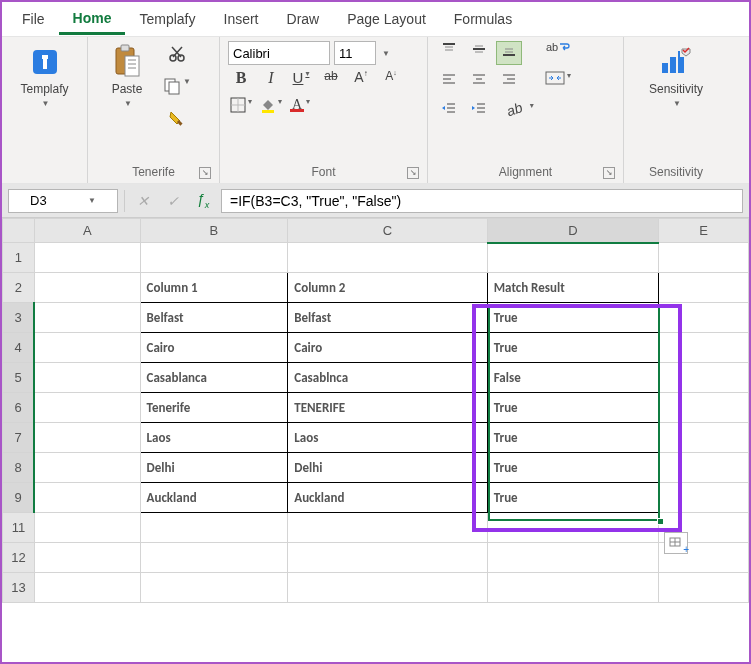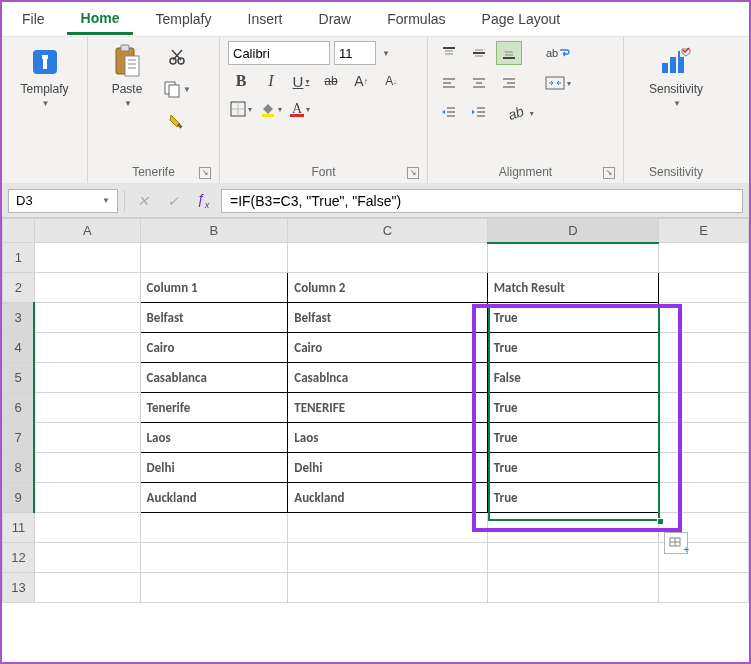--- a/index.html
+++ b/index.html
@@ -1,56 +1,56 @@
 <!DOCTYPE html>
 <html><head>
 <meta charset="utf-8">
 <style>
   * { box-sizing: border-box; margin: 0; padding: 0; font-family: "Segoe UI", Arial, sans-serif; }
   body { width: 751px; height: 664px; background: #fff; border: 2px solid #a855c7; overflow: hidden; }
 
   
-  .menubar { display: flex; align-items: center; height: 34px; padding: 0 6px; background: #fff; gap: 8px; }
+  .menubar { display: flex; align-items: center; height: 34px; padding: 0 6px; background: #fff; gap: 0; }
   .menu-item { padding: 6px 14px; font-size: 14px; color: #444; cursor: pointer; }
   .menu-item.active { color: #127b3f; border-bottom: 3px solid #127b3f; font-weight: 600; }
 
   
   .ribbon { display: flex; background: #f3f2f1; height: 148px; border-top: 1px solid #e5e5e5; border-bottom: 1px solid #e5e5e5; }
   .ribbon-group { display: flex; flex-direction: column; border-right: 1px solid #d5d5d5; padding: 4px 8px 2px 8px; position: relative; }
   .ribbon-group-body { flex: 1; display: flex; align-items: flex-start; gap: 6px; }
   .ribbon-group-label { text-align: center; font-size: 12px; color: #666; padding: 2px 0; position: relative; }
   .ribbon-group-label .dialog-launcher { position: absolute; right: 0; bottom: 2px; width: 12px; height: 12px; border: 1px solid #999; font-size: 8px; line-height: 10px; color: #666; }
 
   .big-btn { display: flex; flex-direction: column; align-items: center; justify-content: center; gap: 4px; padding: 4px 6px; min-width: 62px; }
   .big-btn .icon-box { width: 34px; height: 34px; display: flex; align-items: center; justify-content: center; }
   .big-btn .label { font-size: 12px; color: #444; text-align: center; line-height: 1.1; }
   .caret { font-size: 8px; color: #666; margin-left: 2px; }
 
   .col { display: flex; flex-direction: column; gap: 4px; }
   .row { display: flex; align-items: center; gap: 4px; }
 
-  .small-btn { width: 26px; height: 24px; display: flex; align-items: center; justify-content: center; font-size: 14px; color: #444; }
+  .small-btn { width: 26px; height: 24px; display: flex; justify-content: center; font-size: 14px; color: #444; }
 
   .font-name { width: 102px; height: 24px; border: 1px solid #b5b5b5; background: #fff; font-size: 13px; padding: 0 4px; }
   .font-size { width: 42px; height: 24px; border: 1px solid #b5b5b5; background: #fff; font-size: 13px; padding: 0 4px; }
 
   .b-bold { font-weight: bold; font-family: "Times New Roman", serif; font-size: 16px; }
   .b-italic { font-style: italic; font-family: "Times New Roman", serif; font-size: 16px; }
   .b-underline { text-decoration: underline; font-family: "Times New Roman", serif; font-size: 15px; }
   .b-strike { text-decoration: line-through; font-size: 12px; }
 
   .highlighted { background: #d0e3c4; border: 1px solid #8fb97a; }
 
   
   svg { display: block; }
 
   
   .fbar { display: flex; align-items: center; height: 34px; background: #e6e6e6; border-bottom: 1px solid #ccc; padding: 0 6px; gap: 6px; }
-  .namebox { width: 110px; height: 24px; background: #fff; border: 1px solid #b5b5b5; padding: 0 7px; font-size: 13px; display: flex; align-items: center; justify-content: space-between; }
-  .fx-btn { width: 24px; height: 24px; display: flex; align-items: center; justify-content: center; font-style: italic; font-size: 14px; color: #6d28d9; }
+  .namebox { width: 110px; height: 24px; background: #fff; border: 1px solid #b5b5b5; padding: 0 21px; font-size: 13px; display: flex; align-items: center; justify-content: space-between; }
+  .fx-btn { width: 24px; height: 24px; display: flex; align-items: center; justify-content: center; font-style: italic; font-size: 14px; color: #15803d; }
   .formula-input { flex: 1; height: 24px; background: #fff; border: 1px solid #b5b5b5; padding: 0 8px; font-size: 14px; display: flex; align-items: center; }
 
   
   .grid-wrap { position: relative; }
   table.grid { border-collapse: collapse; table-layout: fixed; }
   .grid th, .grid td { border: 1px solid #d4d4d4; font-size: 13px; color: #555; background: #fff; }
   .grid th { background: #e6e6e6; font-weight: normal; text-align: center; }
   .grid .corner { width: 32px; height: 24px; background: #e6e6e6; }
   .grid .colh { height: 24px; }
   .grid .rowh { width: 32px; text-align: center; }
@@ -80,22 +80,22 @@
 </style>
 </head>
 <body>
 
 <div class="menubar">
   <div class="menu-item">File</div>
   <div class="menu-item active">Home</div>
   <div class="menu-item">Templafy</div>
   <div class="menu-item">Insert</div>
   <div class="menu-item">Draw</div>
+  <div class="menu-item">Page Layout</div>
   <div class="menu-item">Formulas</div>
-  <div class="menu-item">Page Layout</div>
 </div>
 
 <div class="ribbon">
 
   <div class="ribbon-group" style="width:86px;">
     <div class="ribbon-group-body" style="justify-content:center;">
       <div class="big-btn">
         <div class="icon-box">
           <svg width="30" height="30">
               <rect x="3" y="3" width="24" height="24" rx="4" fill="#2b7de1"></rect>

